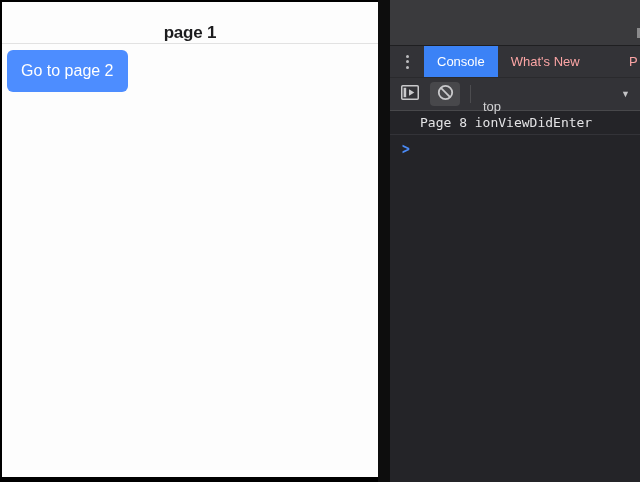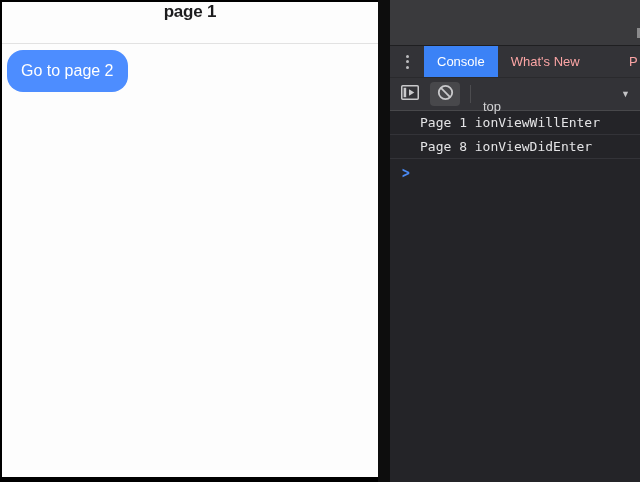--- a/index.html
+++ b/index.html
@@ -21,34 +21,34 @@
     width: 378px; height: 477px;
     background: #fdfdfd;
     border-left: 2px solid #000;
     border-top: 2px solid #000;
   }
   .app-header {
     height: 42px;
     background: #fdfdfd;
     border-bottom: 1px solid #e2e2e2;
     display: flex;
-    align-items: flex-start;
+    align-items: flex-end;
     justify-content: center;
   }
   .app-title {
     font-size: 17px;
     font-weight: 700;
     color: #1c1c1e;
     letter-spacing: -0.2px;
   }
   .app-content { padding: 6px 5px; }
   .go-button {
     display: inline-block;
     border: none;
-    border-radius: 16px;
+    border-radius: 6px;
     color: #ffffff;
     font-family: "Liberation Sans", sans-serif;
     font-size: 16px;
     padding: 12px 14px;
     min-width: 115px;
     cursor: pointer;
     text-align: center;
   }
 
   
@@ -231,21 +231,20 @@
           </svg>
         </span>
       </div>
       <div class="tb-sep"></div>
       <div class="tb-context">top</div>
       <div class="tb-spacer"></div>
       <div class="tb-arrow">▼</div>
     </div>
 
     <div class="dt-console">
-      <div class="msg-row">Page 1 ionViewWillEnter</div>
       <div class="msg-row">Page 8 ionViewDidEnter</div>
       <div class="prompt-row">
         <span class="prompt-chevron" style="color: rgb(74, 138, 245);">&gt;</span>
       </div>
     </div>
 
   </div>
 </div>
 
 </body></html>

